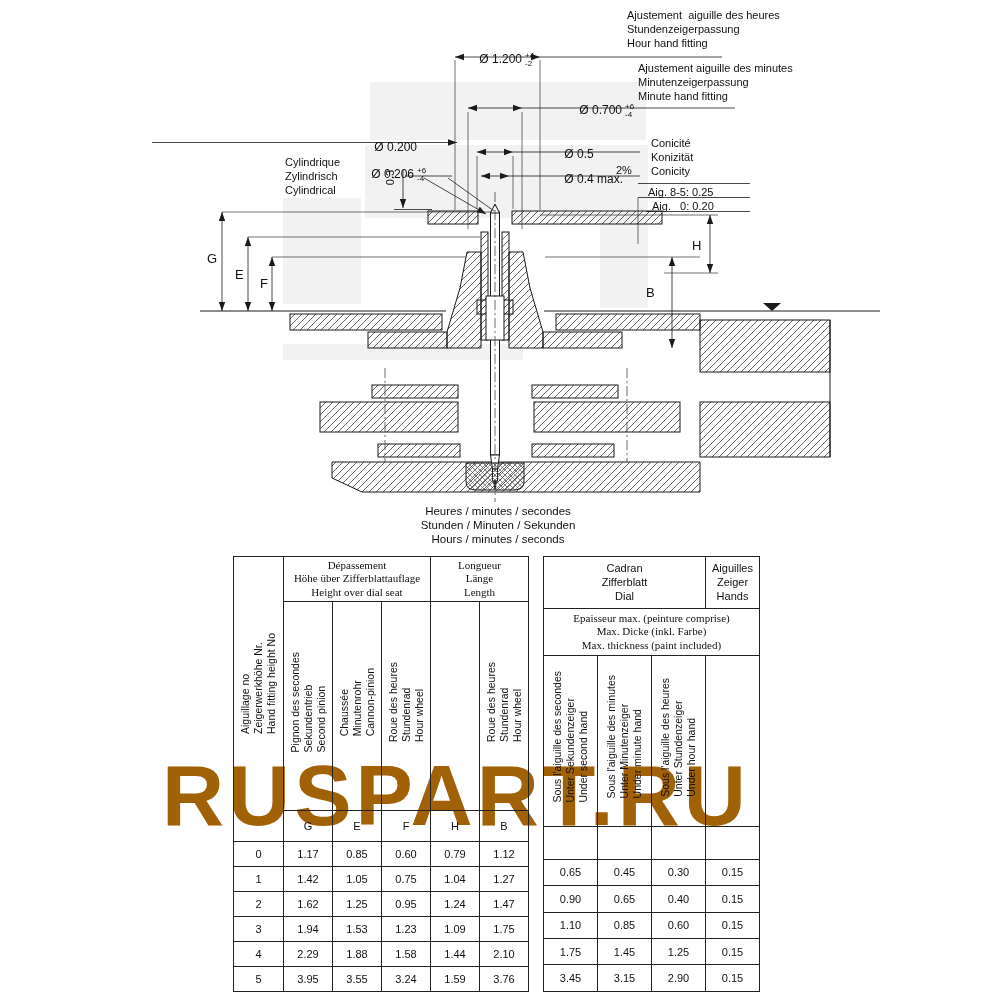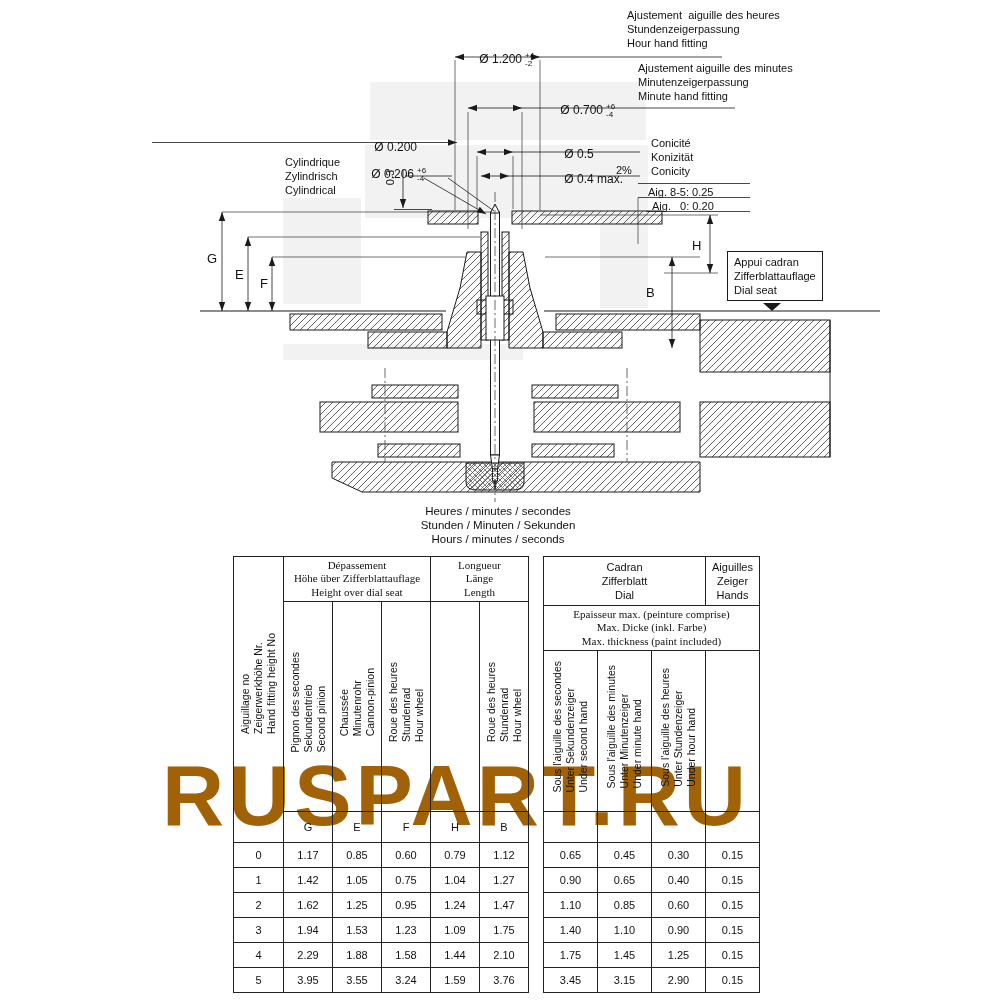--- a/index.html
+++ b/index.html
@@ -180,21 +180,21 @@
 
   <div class="lbl overlay" style="left:285px;top:155px">
     <div>Cylindrique</div>
     <div>Zylindrisch</div>
     <div>Cylindrical</div>
   </div>
 
   <div class="dim overlay" style="left:466px;top:38px">
     <span>Ø 1.200</span><span class="tol"><i>+4</i><i>-2</i></span>
   </div>
-  <div class="dim overlay" style="left:547px;top:89px">
+  <div class="dim overlay" style="left:566px;top:89px">
     <span>Ø 0.700</span><span class="tol"><i>+6</i><i>-4</i></span>
   </div>
   <div class="dim overlay" style="left:361px;top:126px">
     <span>Ø 0.200</span>
   </div>
   <div class="dim overlay" style="left:358px;top:153px">
     <span>Ø 0.206</span><span class="tol"><i>+6</i><i>-4</i></span>
   </div>
   <div class="dim overlay" style="left:551px;top:133px">
     <span>Ø 0.5</span>
@@ -216,25 +216,20 @@
   <div class="lbl overlay" style="left:652px;top:199px">
     <div>Aig.   0: 0.20</div>
   </div>
 
   <div class="dl overlay" style="left:207px;top:251px">G</div>
   <div class="dl overlay" style="left:235px;top:267px">E</div>
   <div class="dl overlay" style="left:260px;top:276px">F</div>
   <div class="dl overlay" style="left:692px;top:238px">H</div>
   <div class="dl overlay" style="left:646px;top:285px">B</div>
 
-  <div class="box overlay" style="left:727px;top:251px">
-    <div>Appui cadran</div>
-    <div>Zifferblattauflage</div>
-    <div>Dial seat</div>
-  </div>
 
   <div class="caption overlay">
     <div>Heures / minutes / secondes</div>
     <div>Stunden / Minuten / Sekunden</div>
     <div>Hours / minutes / seconds</div>
   </div>
 
   <div class="tbl-wrap">
 
     <table class="t">
@@ -424,26 +419,20 @@
         <td class="data">0.40</td>
         <td class="data">0.15</td>
       </tr>
       <tr>
         <td class="data">1.10</td>
         <td class="data">0.85</td>
         <td class="data">0.60</td>
         <td class="data">0.15</td>
       </tr>
       <tr>
-        <td class="data">1.40</td>
-        <td class="data">1.10</td>
-        <td class="data">0.90</td>
-        <td class="data">0.15</td>
-      </tr>
-      <tr>
         <td class="data">1.75</td>
         <td class="data">1.45</td>
         <td class="data">1.25</td>
         <td class="data">0.15</td>
       </tr>
       <tr>
         <td class="data">3.45</td>
         <td class="data">3.15</td>
         <td class="data">2.90</td>
         <td class="data">0.15</td>

